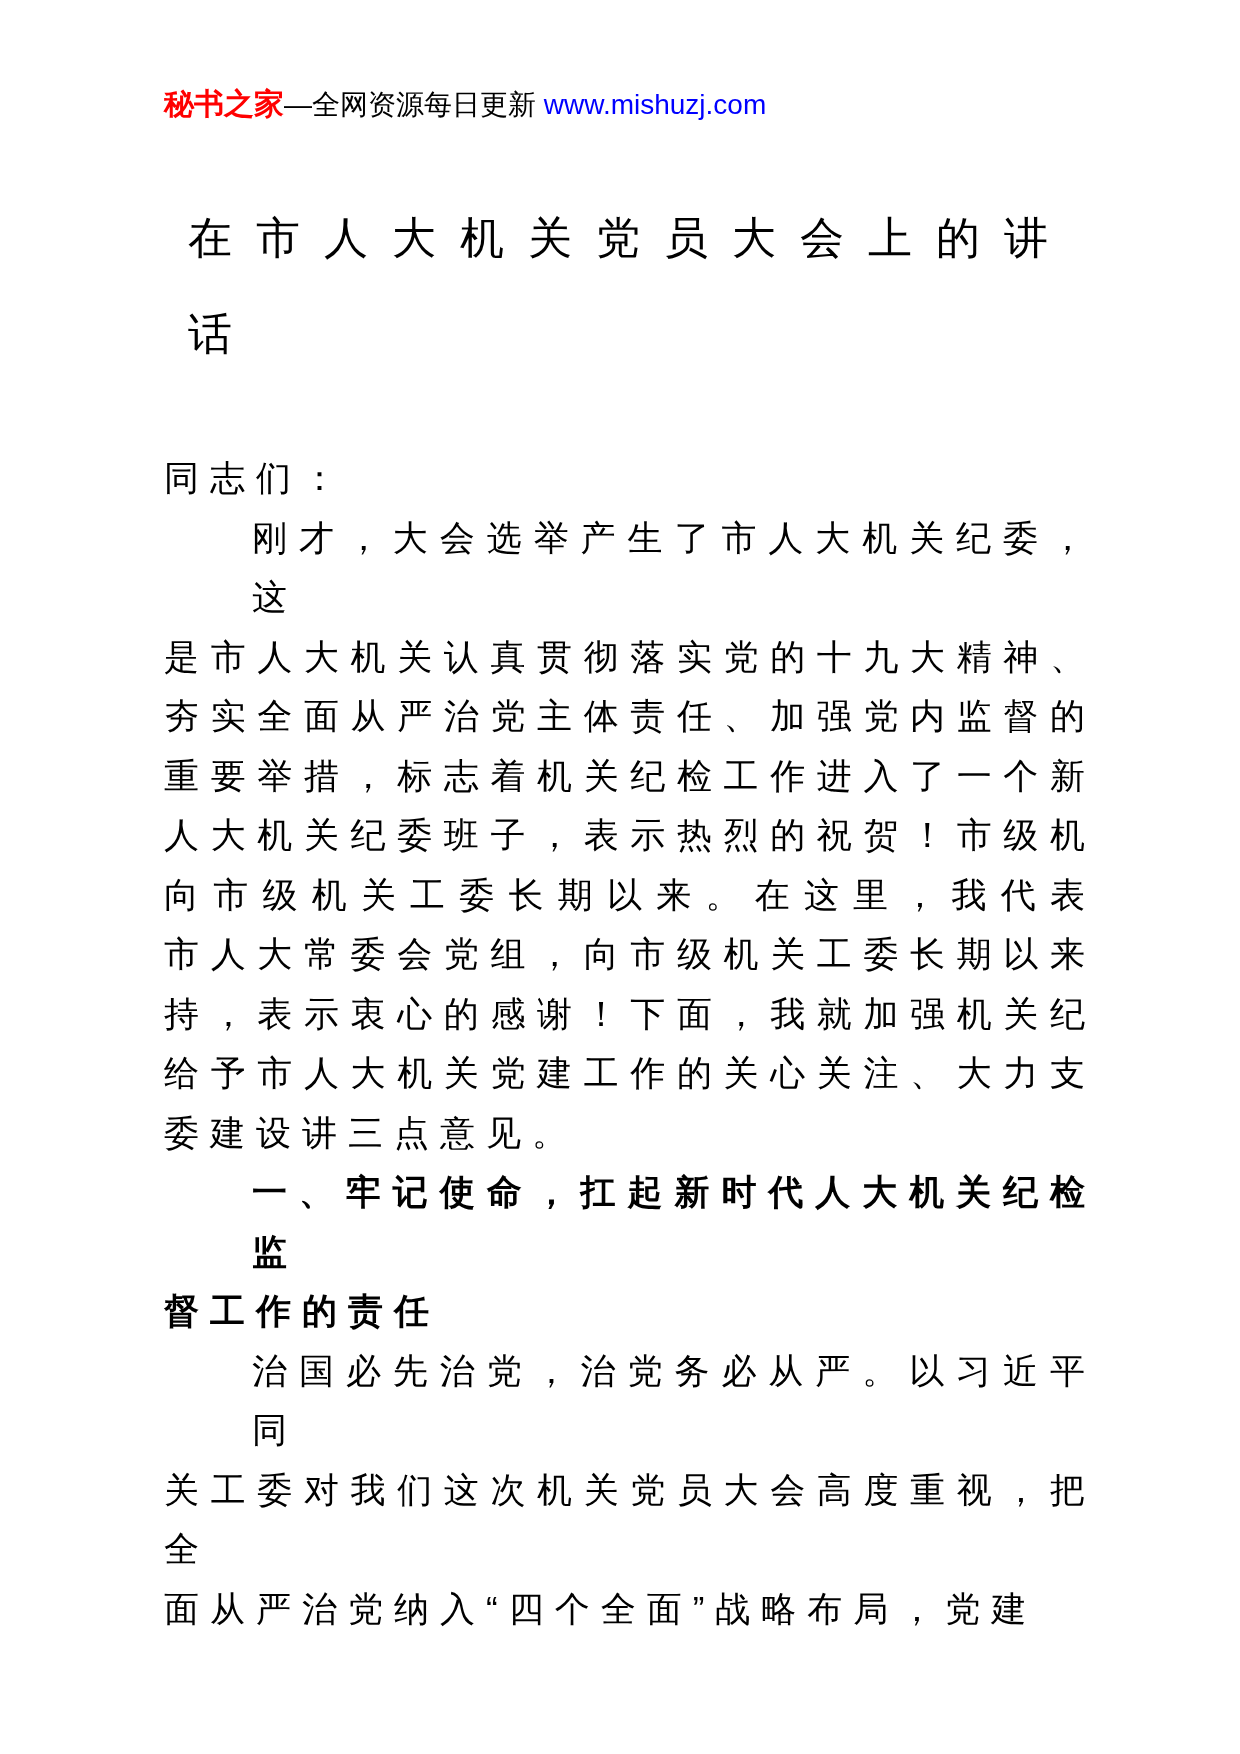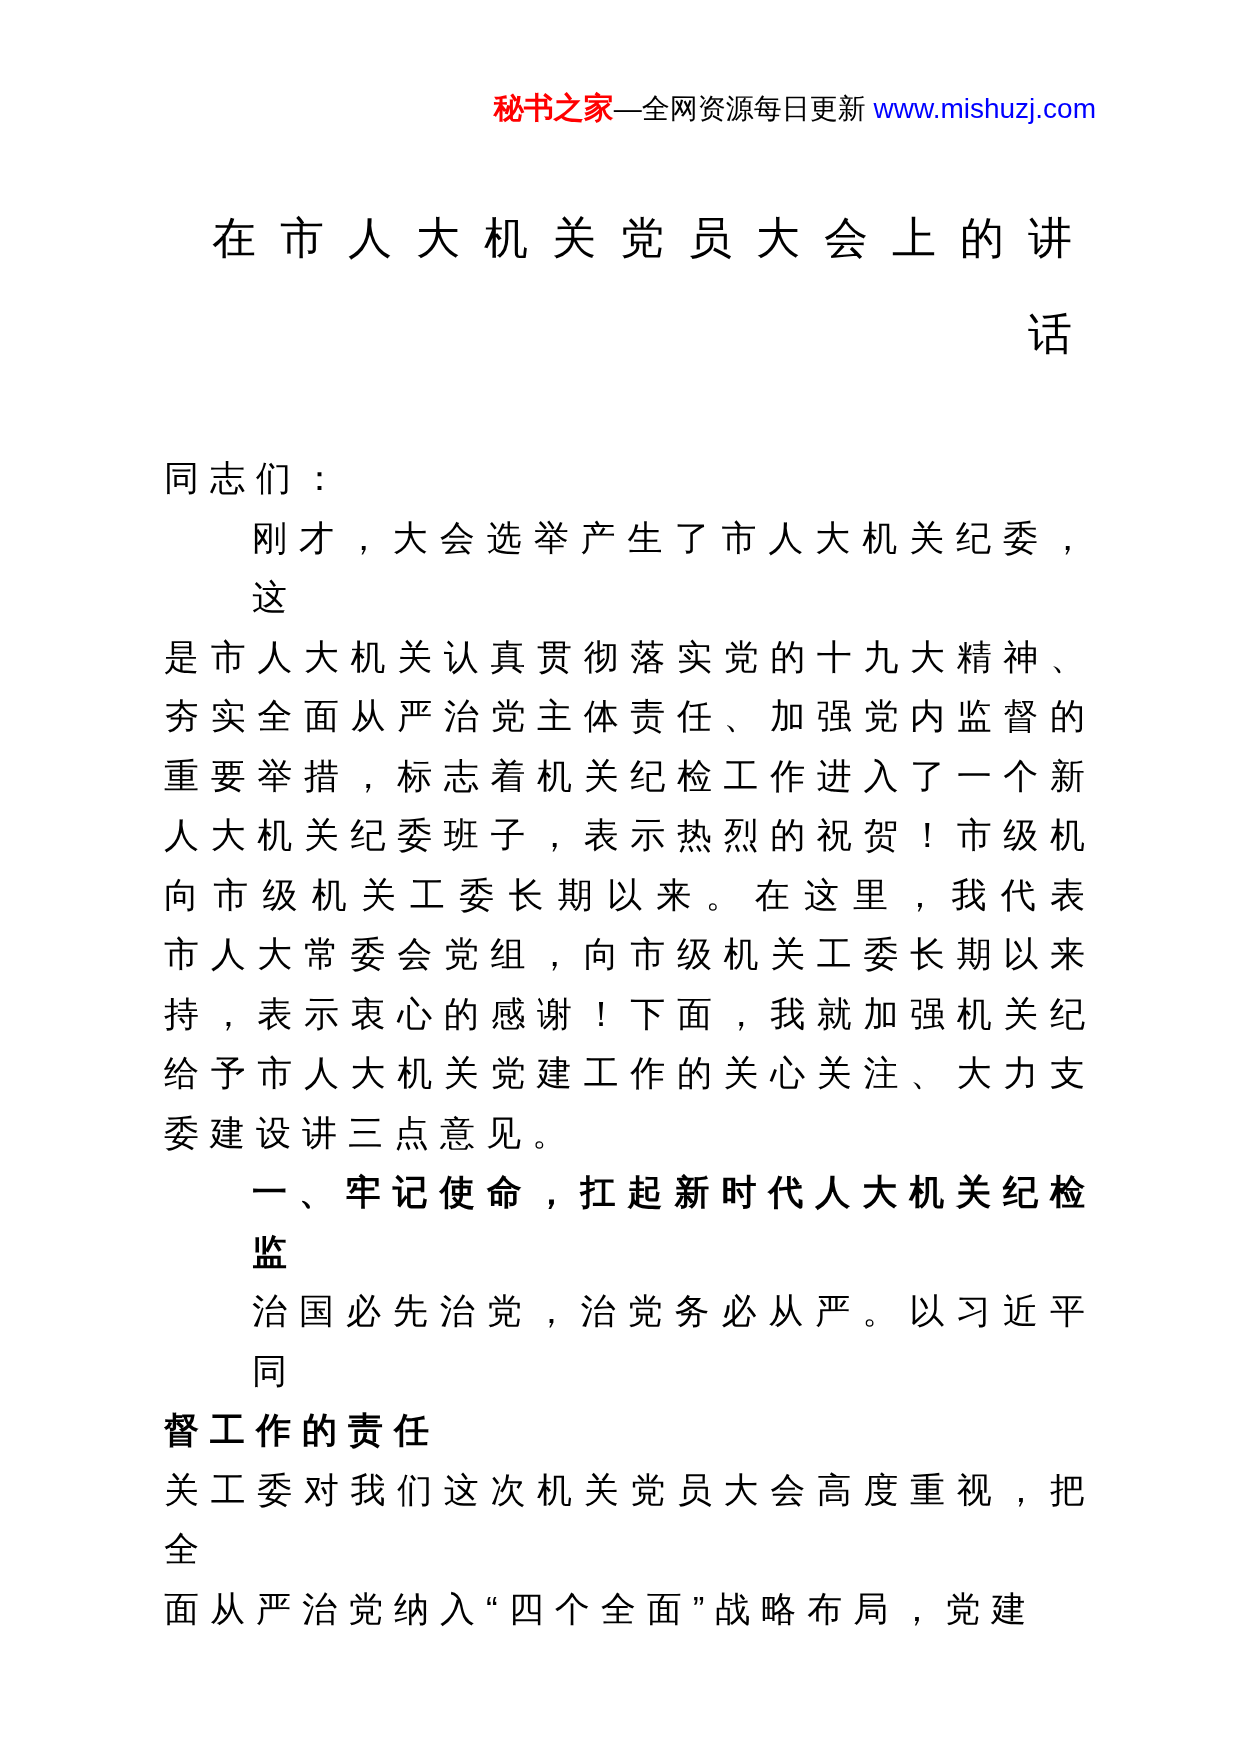--- a/index.html
+++ b/index.html
@@ -11,43 +11,43 @@
     position: relative;
     width: 1240px;
     height: 1754px;
     background: #ffffff;
     overflow: hidden;
     font-family: "Liberation Sans", sans-serif;
     color: #000000;
   }
   .header {
     position: absolute;
-    top: 88px;
+    top: 76px;
     left: 164px;
     width: 932px;
-    line-height: 40px;
+    line-height: 56px;
     font-size: 28px;
-    text-align: right;
+    text-align: left;
     white-space: pre;
   }
   .header .brand {
     font-weight: bold;
     font-size: 30px;
   }
   .title {
     position: absolute;
     top: 190px;
     left: 164px;
     width: 932px;
     font-size: 44px;
     line-height: 96px;
     font-weight: 400;
   }
   .title .tline {
-    text-align: right;
+    text-align: left;
     letter-spacing: 24px;
     padding-left: 24px; 
   }
   .body-text {
     position: absolute;
     top: 448px;
     left: 164px;
     width: 932px;
     font-size: 35px;
     line-height: 59.5px;
@@ -84,18 +84,18 @@
       <div class="line">是市人大机关认真贯彻落实党的十九大精神、</div>
       <div class="line">夯实全面从严治党主体责任、加强党内监督的</div>
       <div class="line">重要举措，标志着机关纪检工作进入了一个新</div>
       <div class="line">人大机关纪委班子，表示热烈的祝贺！市级机</div>
       <div class="line">向市级机关工委长期以来。在这里，我代表</div>
       <div class="line">市人大常委会党组，向市级机关工委长期以来</div>
       <div class="line">持，表示衷心的感谢！下面，我就加强机关纪</div>
       <div class="line">给予市人大机关党建工作的关心关注、大力支</div>
       <div class="line lastline">委建设讲三点意见。</div>
       <div class="line bold indent">一、牢记使命，扛起新时代人大机关纪检监</div>
+      <div class="line bold lastline">督工作的责任</div>
       <div class="line indent">治国必先治党，治党务必从严。以习近平同</div>
-      <div class="line bold lastline">督工作的责任</div>
       <div class="line">关工委对我们这次机关党员大会高度重视，把全</div>
       <div class="line lastline">面从严治党纳入“四个全面”战略布局，党建</div>
     </div>
 </div>
 
 </body></html>

